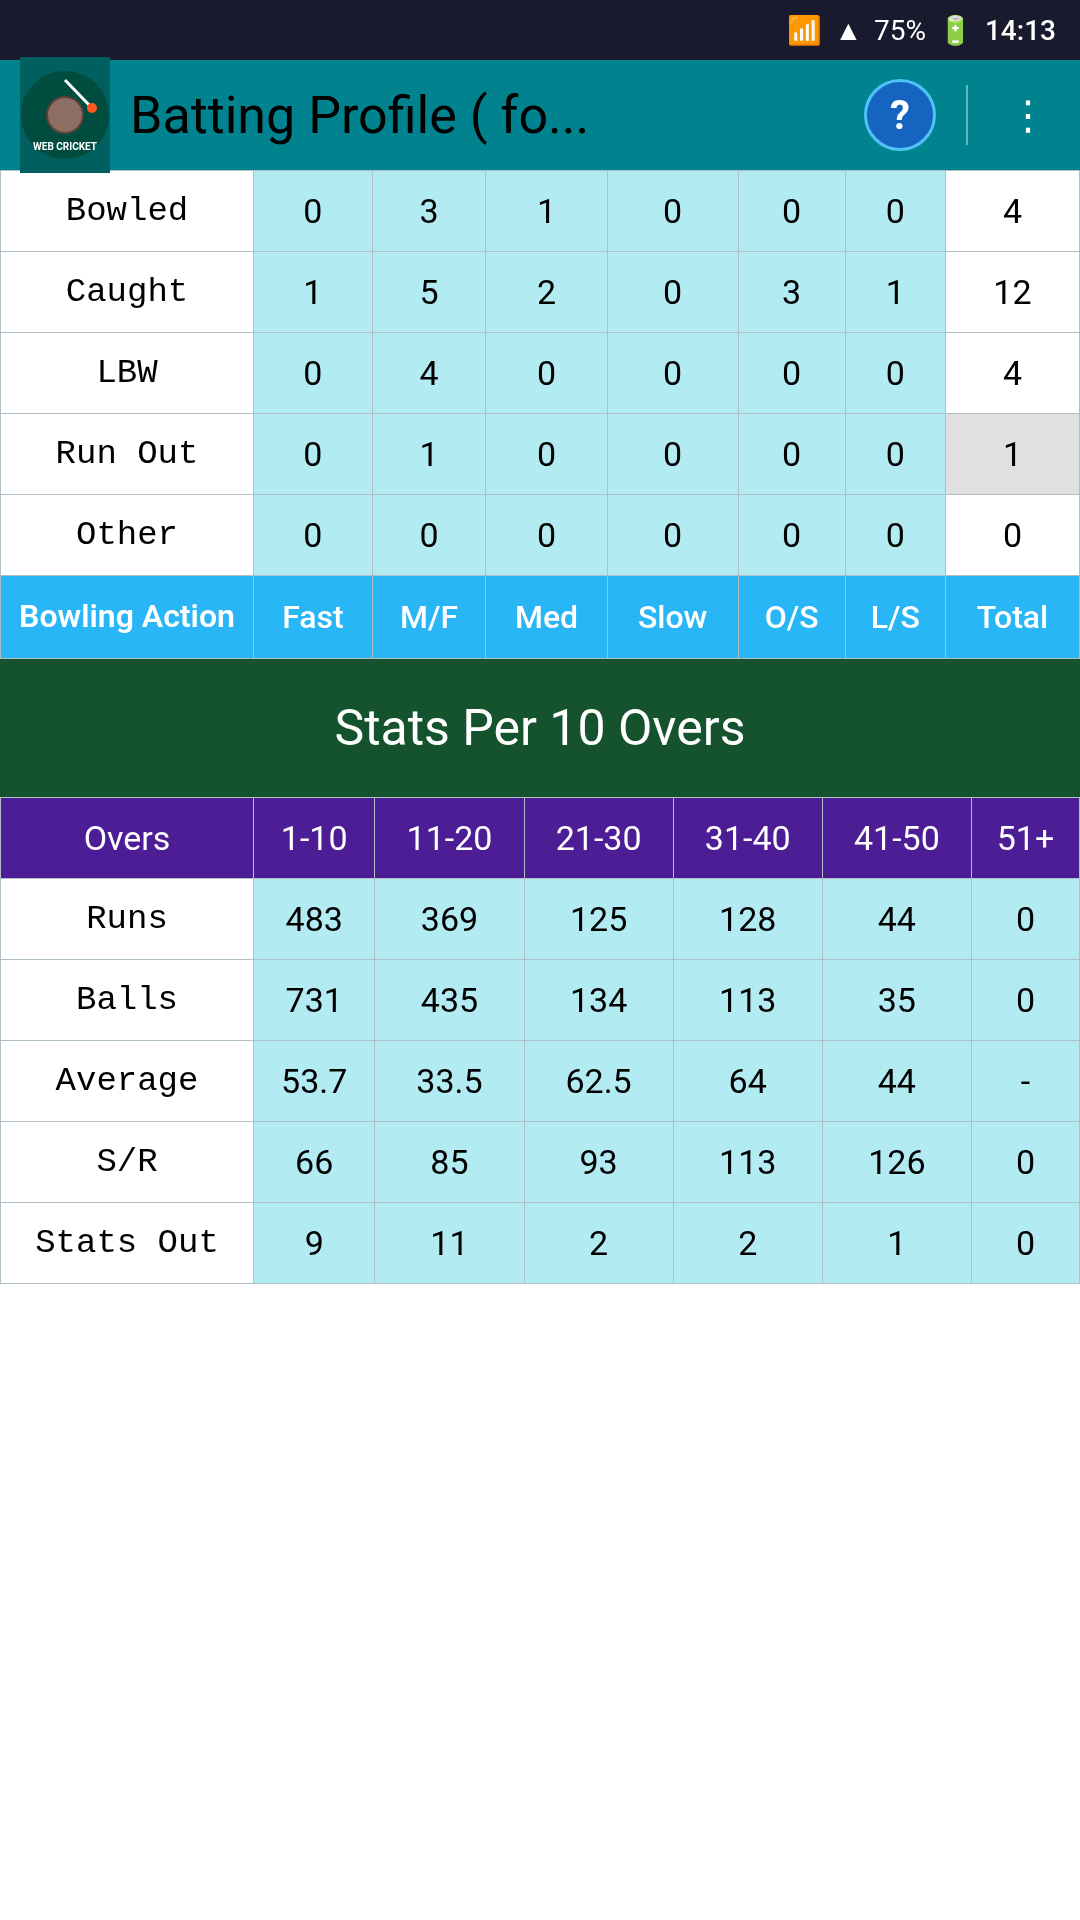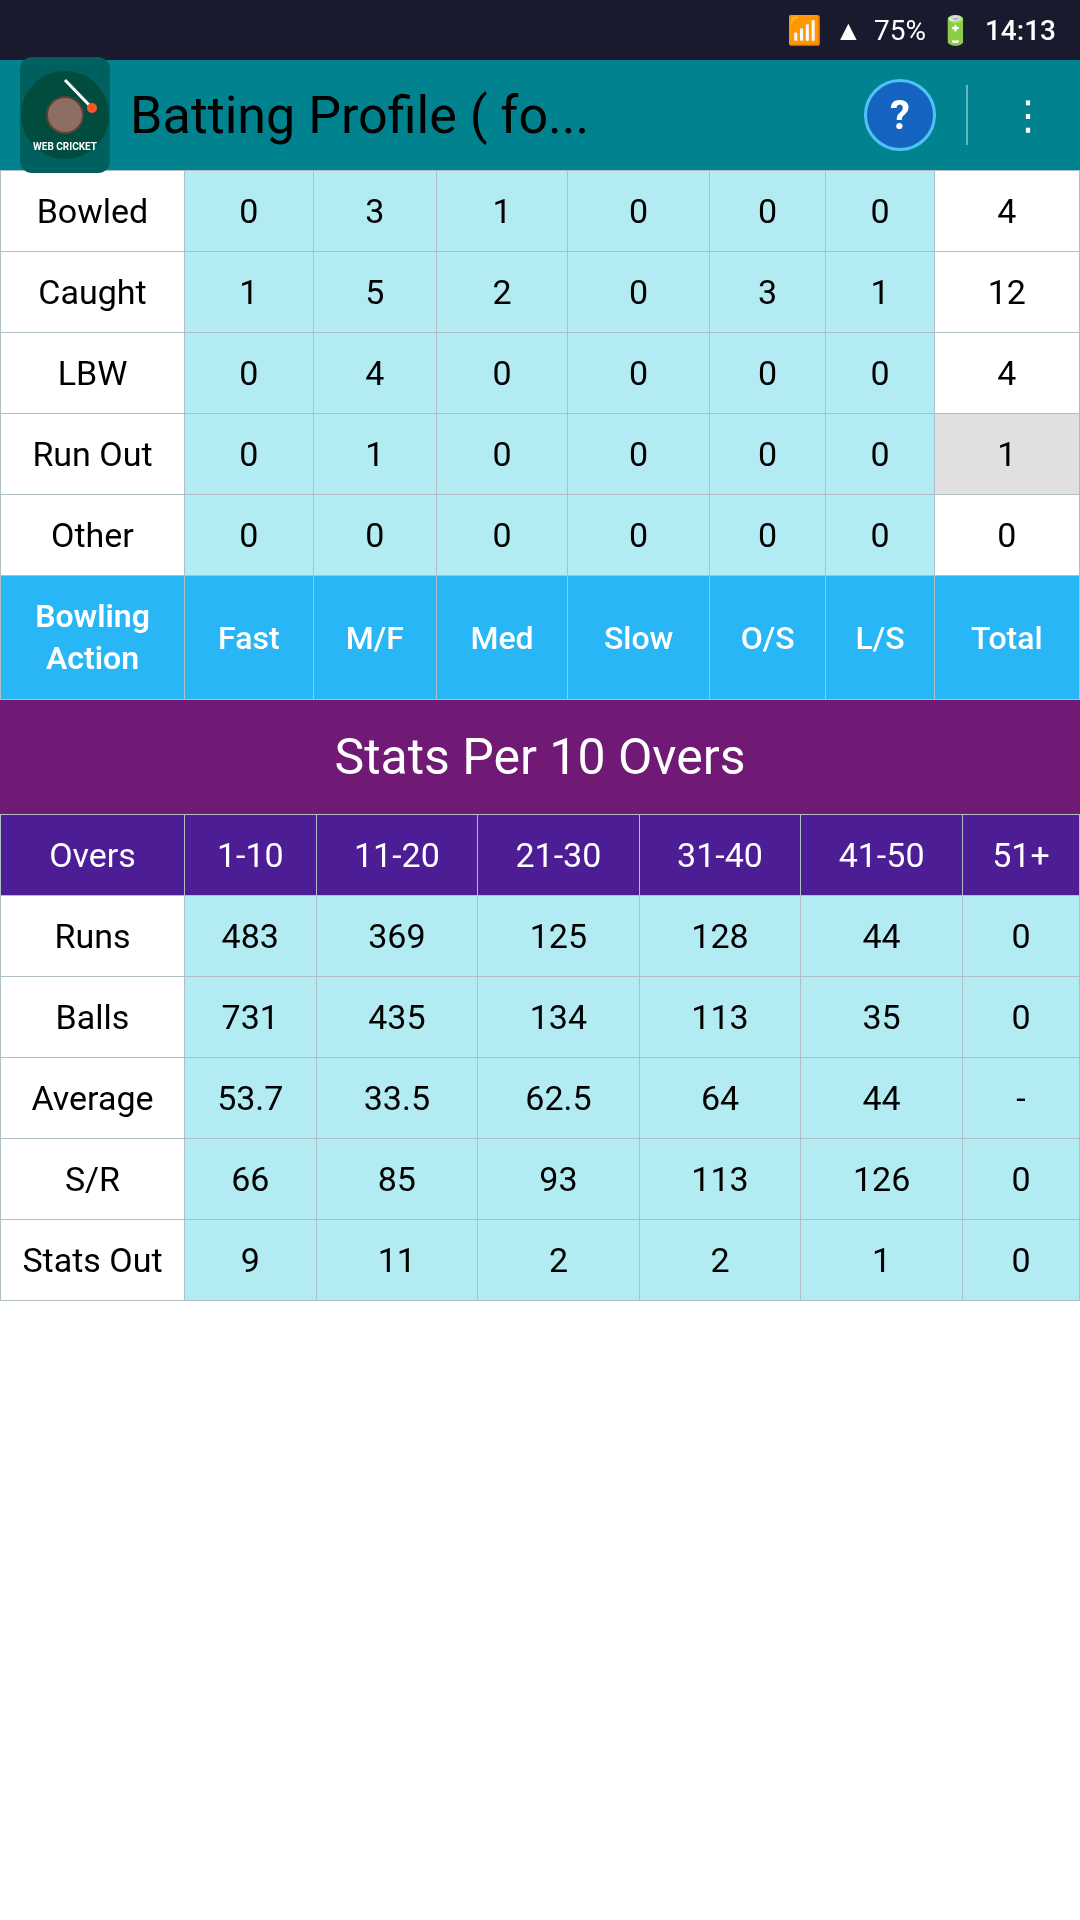--- a/index.html
+++ b/index.html
@@ -30,21 +30,21 @@
       background: #00838f;
       display: flex;
       align-items: center;
       padding: 0 20px;
       height: 110px;
       gap: 20px;
     }
     .app-logo {
       width: 90px;
       height: 116px;
-      border-radius: 12px;
+      border-radius: 0;
       background: #005f5f;
       display: flex;
       align-items: center;
       justify-content: center;
       font-size: 13px;
       color: white;
       text-align: center;
       font-weight: bold;
     }
     .app-title {
@@ -89,21 +89,22 @@
     .main-table td {
       border: 1px solid #b0bec5;
       text-align: center;
       padding: 20px 8px;
       font-size: 34px;
     }
     .row-label {
       text-align: center;
       background: #fff;
       font-size: 32px;
-      width: 184px;
+      width: 253px;
+      font-family: Liberation Mono, monospace;
     }
     .cell-teal {
       background: #b2ebf2;
     }
     .cell-gray {
       background: #e0e0e0;
     }
     .cell-white {
       background: #fff;
     }
@@ -111,24 +112,24 @@
     
     .bowling-header td {
       background: #29b6f6;
       color: white;
       font-weight: 500;
       font-size: 32px;
     }
 
     
     .stats-section-header {
-      background: #701a75;
-      color: white;
-      text-align: center;
-      padding: 28px;
+      background: #14532d;
+      color: white;
+      text-align: center;
+      padding: 40px;
       font-size: 50px;
     }
     .overs-header td {
       background: #4c1d95;
       color: white;
       font-size: 34px;
     }
   </style>
 </head>
 <body>

